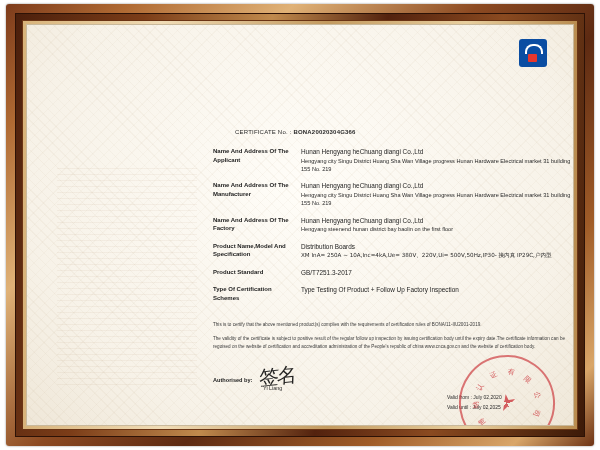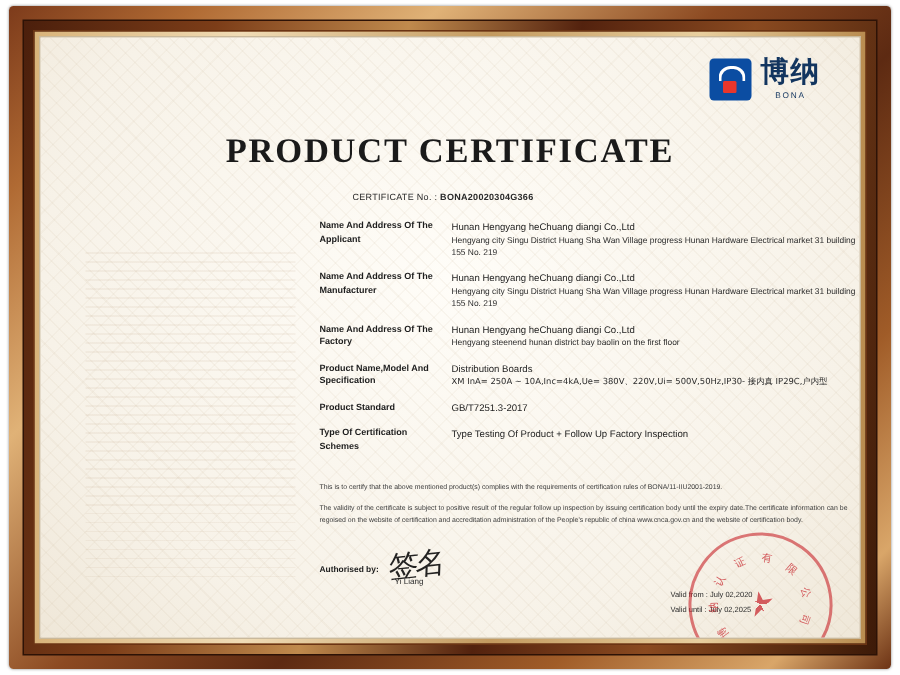--- a/index.html
+++ b/index.html
@@ -269,27 +269,22 @@
   <div class="frame-bevel1">
     <div class="frame-bevel2">
       <div class="mat">
 
         <div class="paper">
           <div class="guilloche"></div>
           <div class="ghost"></div>
 
           <div class="logo-row">
             <div class="logo-mark"></div>
-            <div class="logo-txt">
-              <div class="logo-cn">博纳</div>
-              <div class="logo-en">BONA</div>
-            </div>
-          </div>
-
-          <div class="cert-title">PRODUCT CERTIFICATE</div>
+          </div>
+
 
           <div class="cert-no">
             <span>CERTIFICATE No. :</span>
             <b>BONA20020304G366</b>
           </div>
 
           <div class="fields">
 
             <div class="field-row">
               <div class="field-label">Name And Address Of The Applicant</div>

